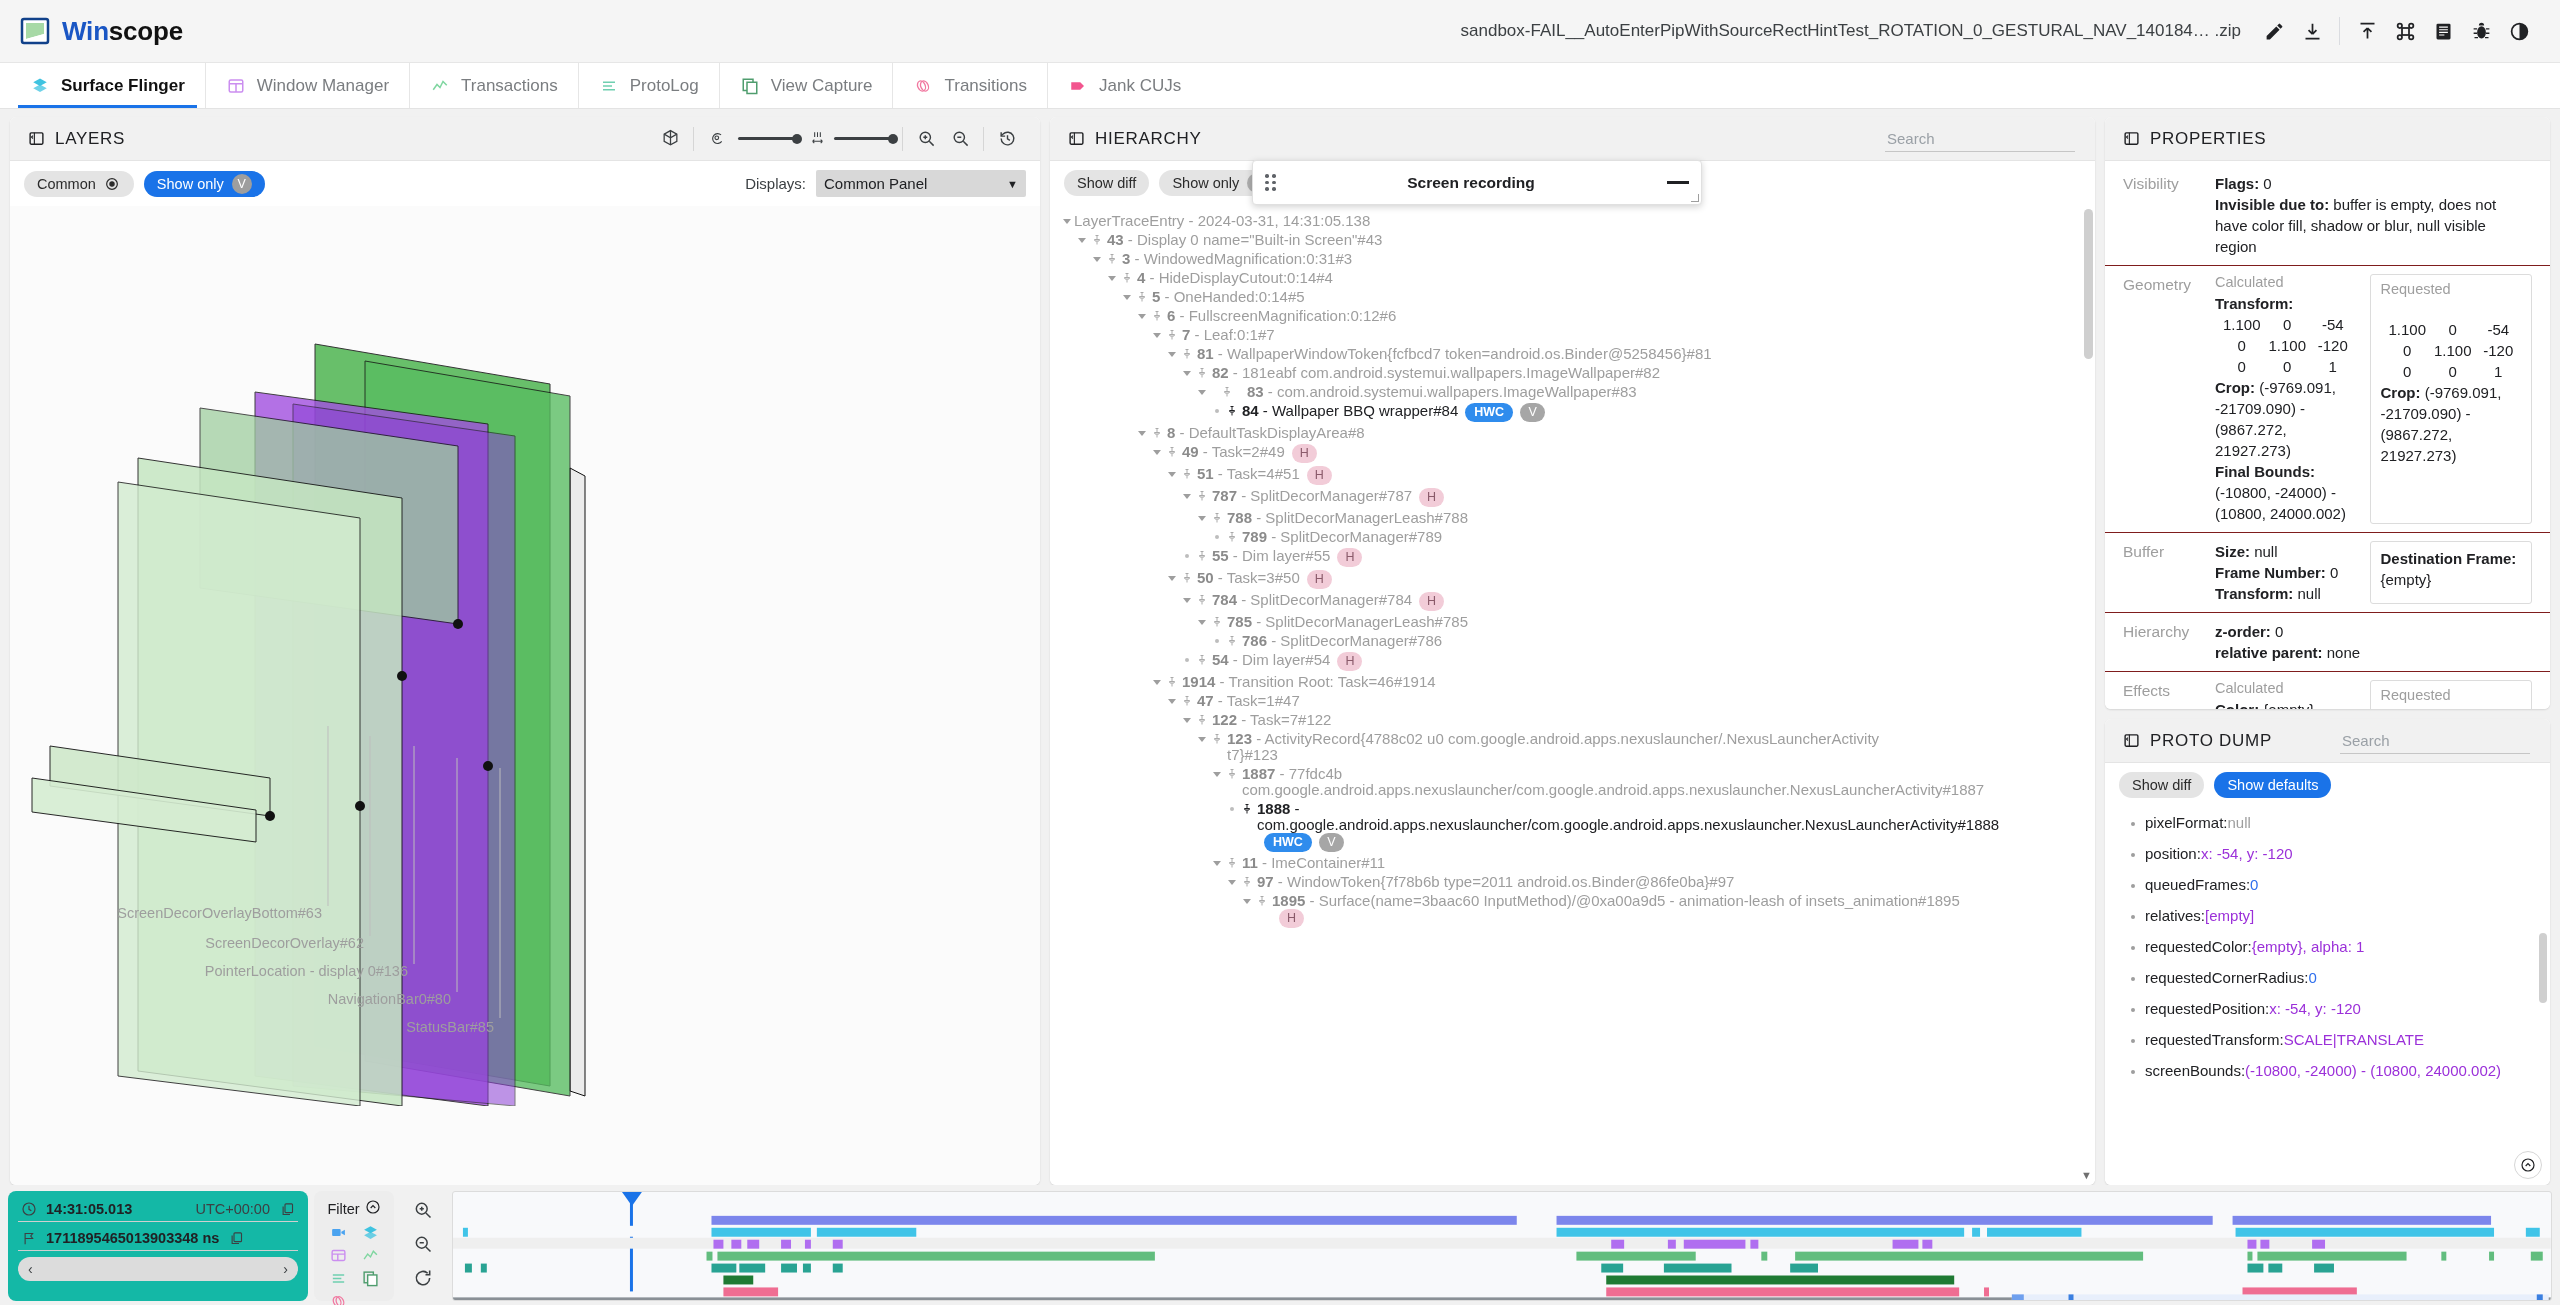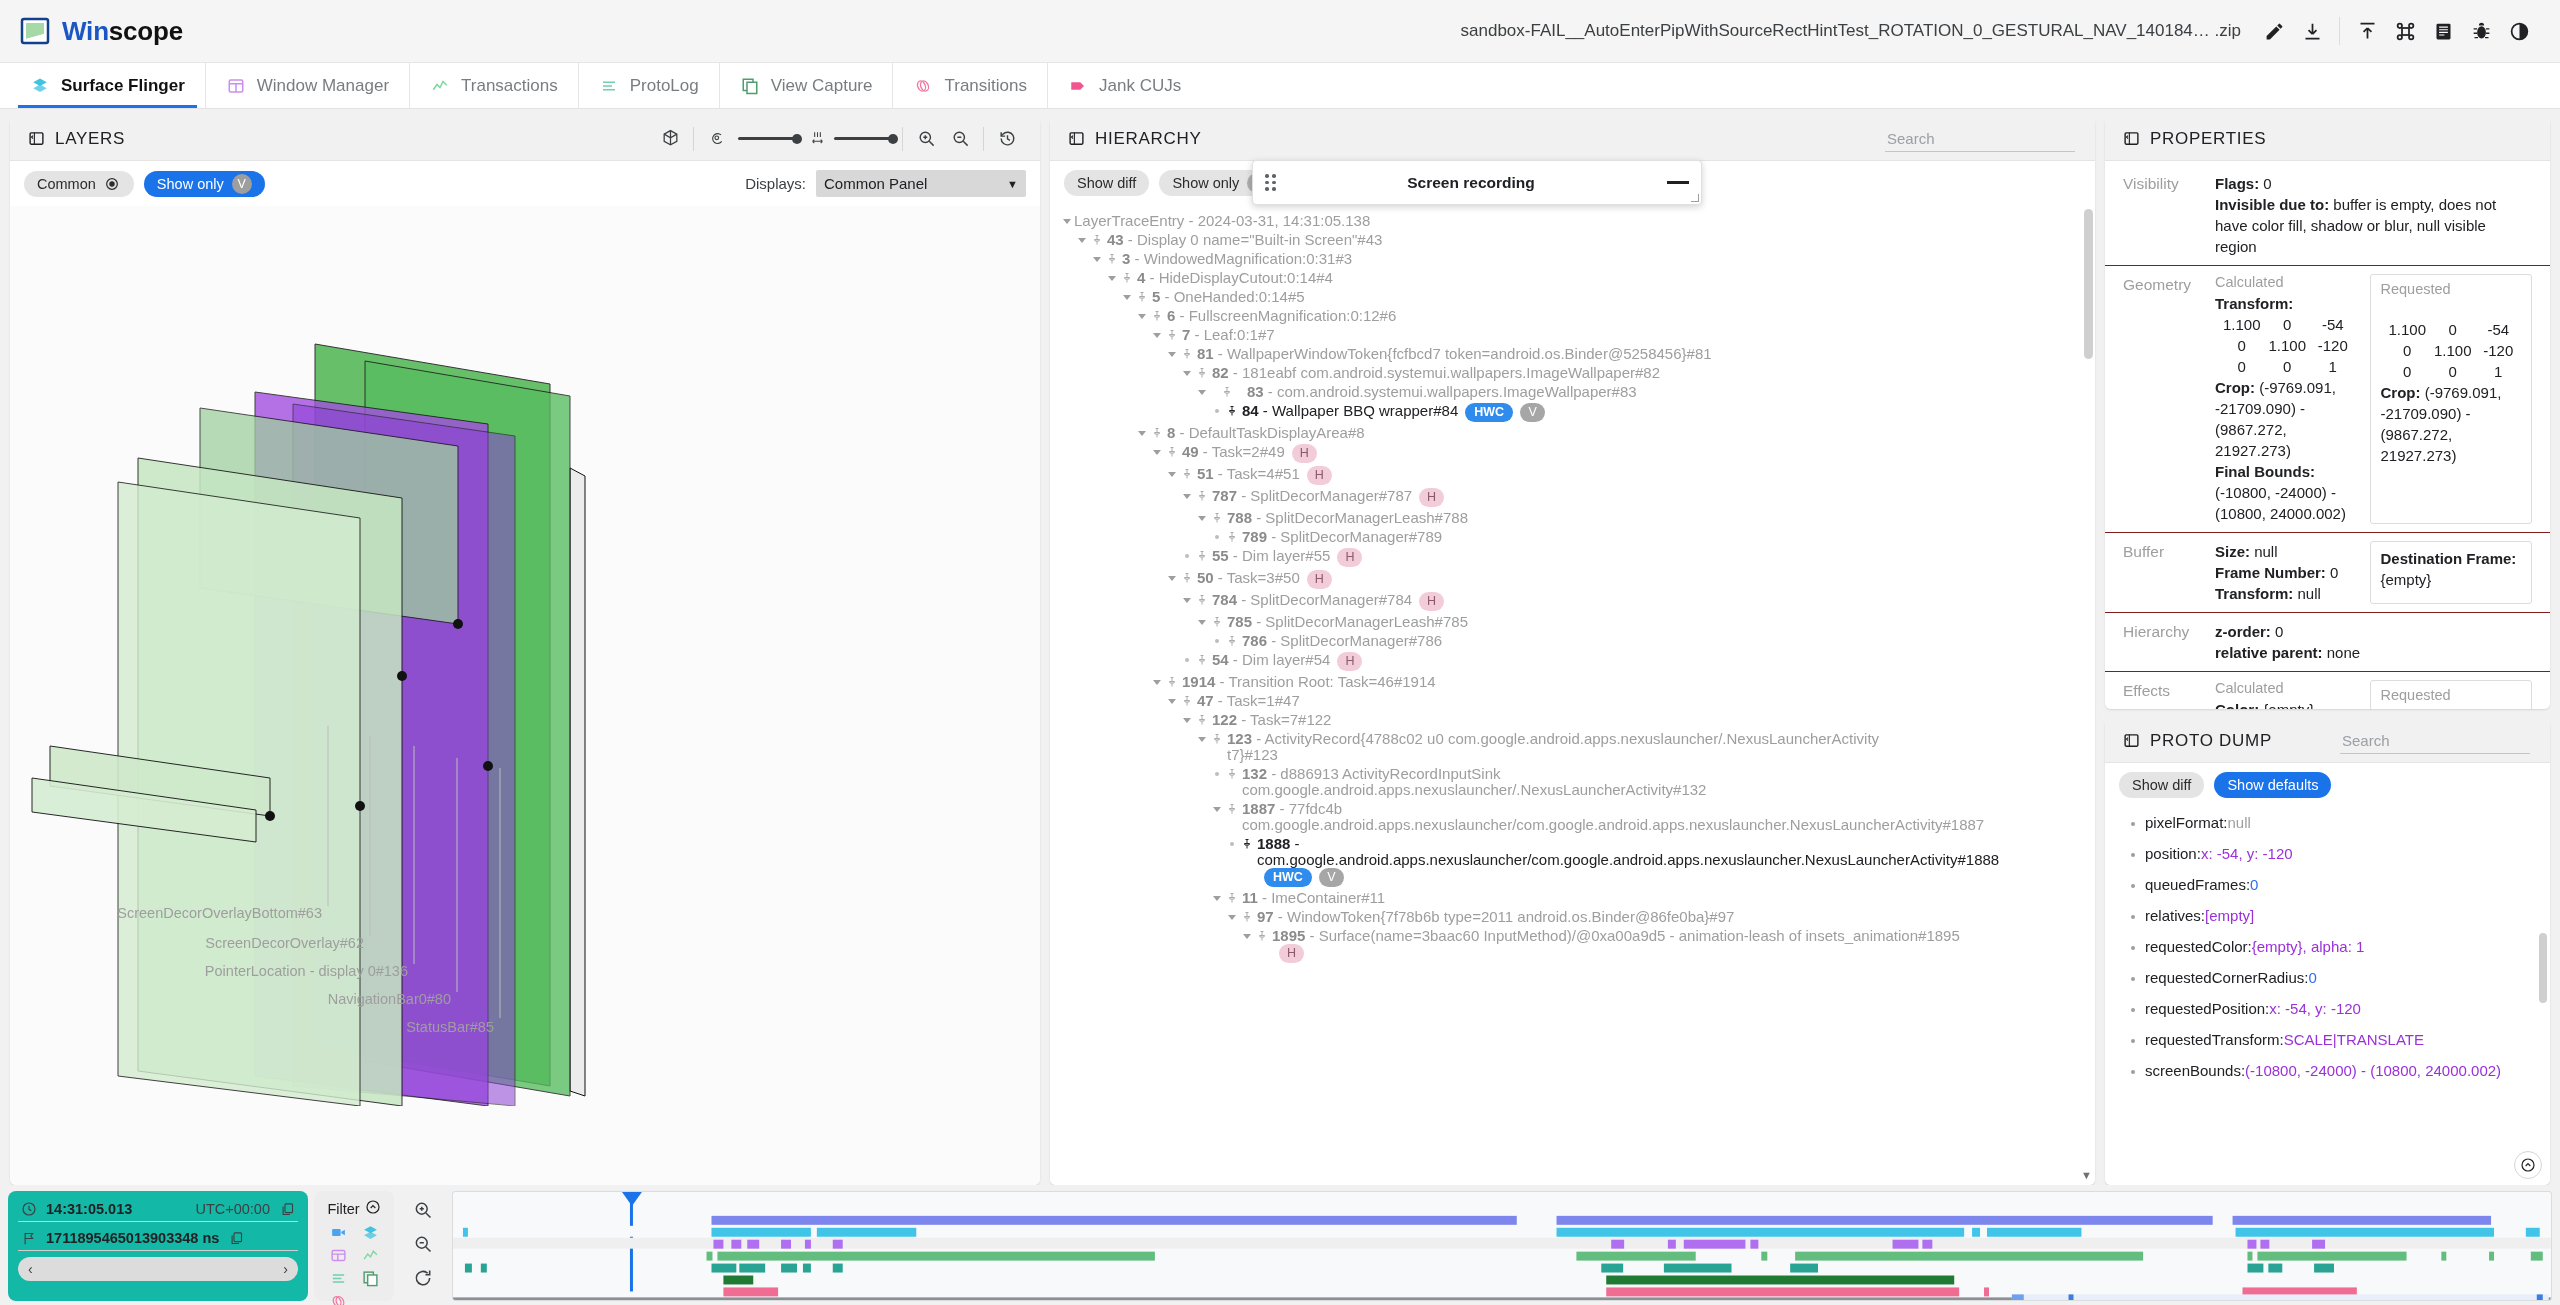--- a/index.html
+++ b/index.html
@@ -809,31 +809,20 @@
               <svg width="10" height="10" viewBox="0 0 10 10">
                 <polygon points="1,3 9,3 5,8" fill="#9e9e9e"></polygon>
               </svg>
             </span>
             <span class="pin-ico">
               <svg width="12" height="12" viewBox="0 0 24 24" fill="none" stroke="#aaaaaa" stroke-width="2">
                 <path d="M9 3h6M12 3v8M7 11h10l-1 3H8z M12 14v7"></path>
               </svg>
             </span>
             <span class="ttext"><span class="nid">123</span> - ActivityRecord{4788c02 u0 com.google.android.apps.nexuslauncher/.NexusLauncherActivity t7}#123</span>
-          </div>
-          <div class="trow" style="padding-left: 150px;">
-            <span class="dot-ico">
-              <i></i>
-            </span>
-            <span class="pin-ico">
-              <svg width="12" height="12" viewBox="0 0 24 24" fill="none" stroke="#aaaaaa" stroke-width="2">
-                <path d="M9 3h6M12 3v8M7 11h10l-1 3H8z M12 14v7"></path>
-              </svg>
-            </span>
-            <span class="ttext"><span class="nid">132</span> - d886913 ActivityRecordInputSink com.google.android.apps.nexuslauncher/.NexusLauncherActivity#132</span>
           </div>
           <div class="trow" style="padding-left: 150px;">
             <span class="caret-ico">
               <svg width="10" height="10" viewBox="0 0 10 10">
                 <polygon points="1,3 9,3 5,8" fill="#9e9e9e"></polygon>
               </svg>
             </span>
             <span class="pin-ico">
               <svg width="12" height="12" viewBox="0 0 24 24" fill="none" stroke="#aaaaaa" stroke-width="2">
                 <path d="M9 3h6M12 3v8M7 11h10l-1 3H8z M12 14v7"></path>

